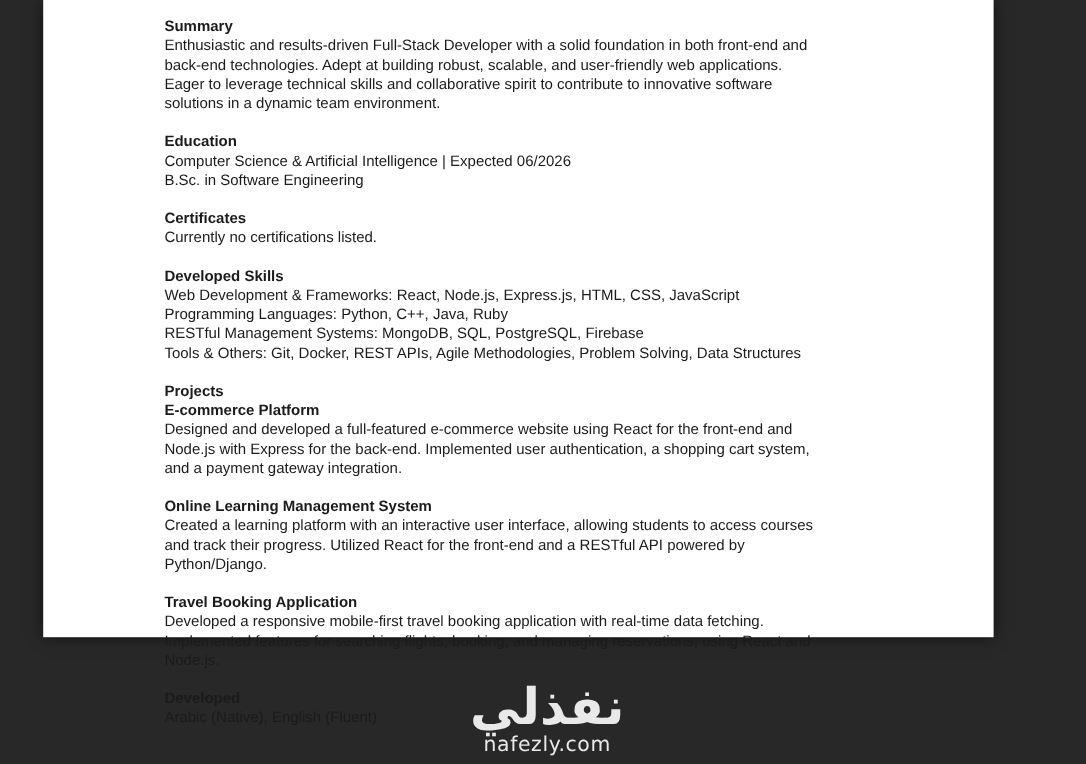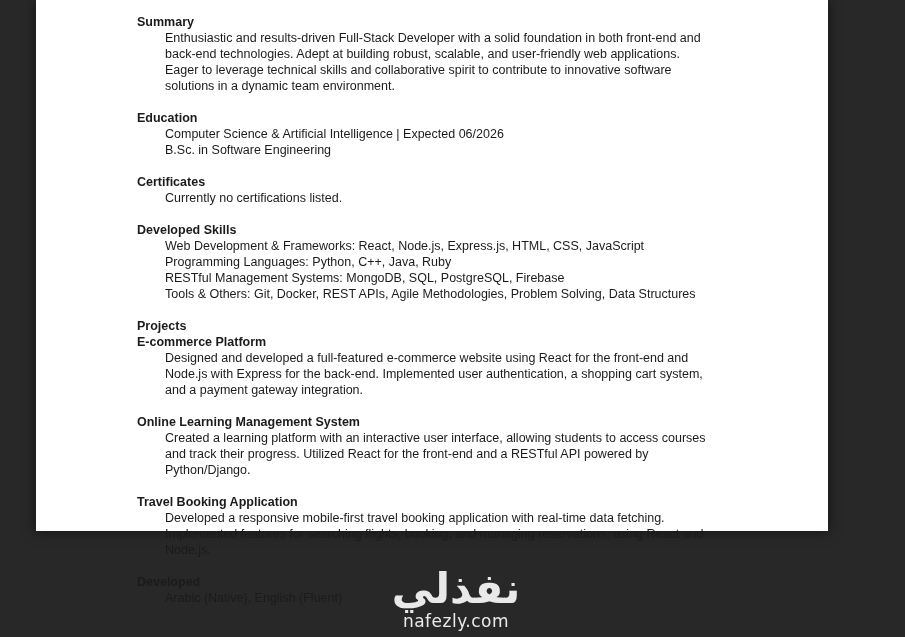--- a/index.html
+++ b/index.html
@@ -33,21 +33,20 @@
   }
   .section {
     margin-bottom: 16px;
   }
   .heading {
     font-weight: bold;
     white-space: nowrap;
   }
   .line {
     white-space: nowrap;
-    margin-left: 28px;
   }
   .watermark {
     position: absolute;
     left: 330px;
     top: 566px;
     width: 180px;
     text-align: center;
     z-index: 1;
     pointer-events: none;
   }

